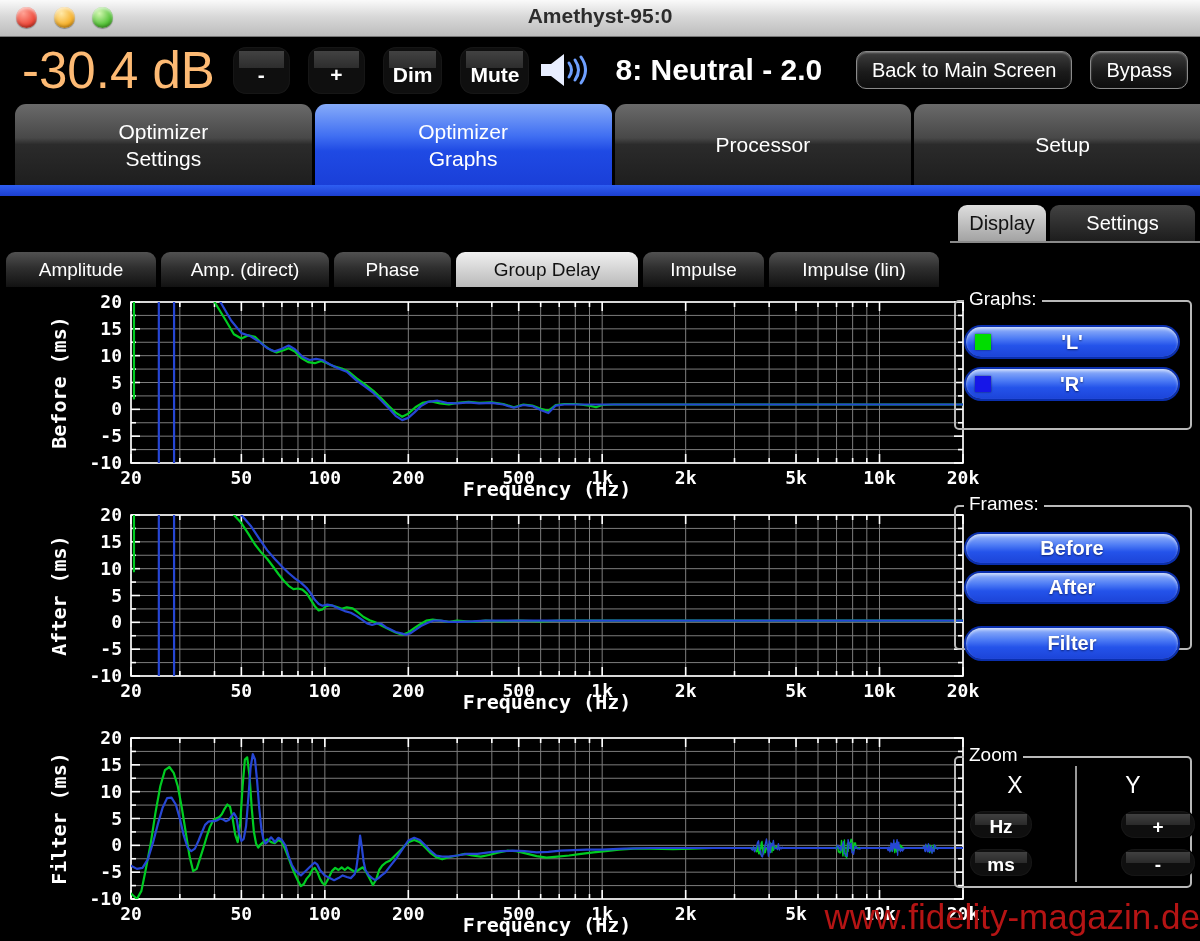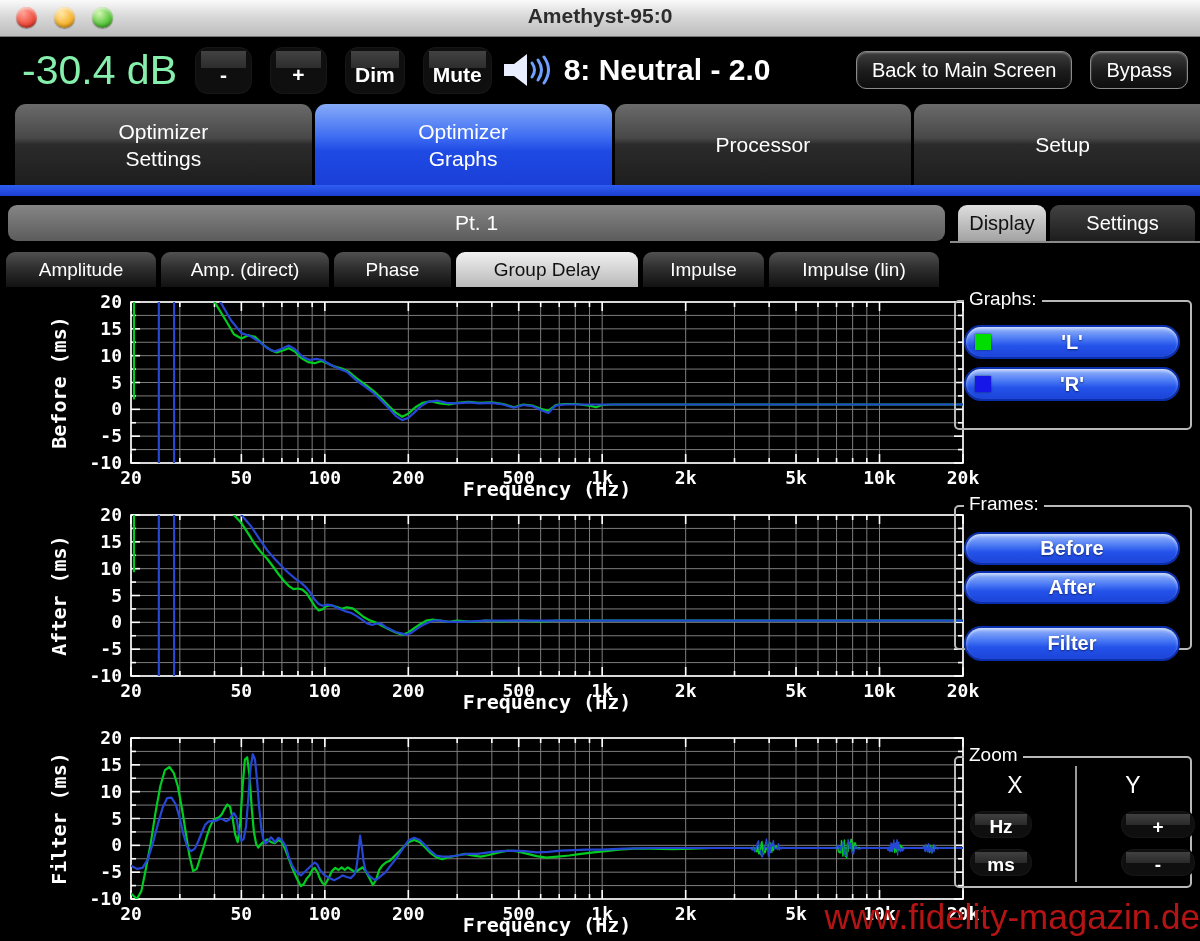--- a/index.html
+++ b/index.html
@@ -13,30 +13,30 @@
   .light{width:21px;height:21px;border-radius:50%;display:inline-block;
          box-shadow:inset 0 2px 3px rgba(255,255,255,.65), inset 0 -2px 3px rgba(0,0,0,.25), 0 1px 1px rgba(0,0,0,.35);}
   .light.red{background:radial-gradient(circle at 35% 30%,#ffa294,#ee4b3c 60%,#b01505);}
   .light.yellow{background:radial-gradient(circle at 35% 30%,#ffe9a8,#f6b22e 60%,#c87d00);}
   .light.green{background:radial-gradient(circle at 35% 30%,#d2f7b0,#57c43b 60%,#2e8b12);}
   .title{position:absolute;left:0;right:0;top:4px;text-align:center;font-size:21px;font-weight:bold;color:#2c2c2c;}
 
   
   .toolbar{position:absolute;left:0;top:37px;width:1200px;height:66px;background:#000;
            display:flex;align-items:center;}
-  .vol{color:#86efac;font-size:41px;margin-left:22px;white-space:nowrap;}
+  .vol{color:#fdba74;font-size:51px;margin-left:22px;white-space:nowrap;}
   .tbtn{position:relative;height:47px;margin-left:18px;border:none;color:#fff;cursor:pointer;
         font-family:inherit;font-size:21px;font-weight:bold;padding:10px 10px 0 10px;
         border-radius:13px;background-color:#0f0f0f;
         background-image:linear-gradient(#424242,#2d2d2d);
         background-size:calc(100% - 12px) 17px;background-position:center 4px;background-repeat:no-repeat;
         box-shadow:0 0 0 1px #000, 0 1px 3px rgba(0,0,0,.9), inset 0 0 2px rgba(255,255,255,.12);}
   .tbtn.sq{width:57px;}
   .speaker{margin-left:10px;width:48px;height:38px;flex:0 0 auto;}
-  .preset{color:#fff;font-size:30px;font-weight:bold;margin-left:14px;white-space:nowrap;}
+  .preset{color:#fff;font-size:30px;font-weight:bold;margin-left:28px;white-space:nowrap;}
   .obtn{height:38px;border:1px solid #8a8a8a;border-radius:10px;color:#fff;cursor:pointer;
         font-family:inherit;font-size:20px;padding:0 15px;
         background:linear-gradient(#3d3d3d,#1b1b1b 55%,#0d0d0d);
         box-shadow:inset 0 1px 2px rgba(255,255,255,.35), 0 1px 3px rgba(0,0,0,.8);}
   .obtn.back{margin-left:auto;}
   .obtn.bypass{margin-left:18px;margin-right:12px;}
 
   
   .tabs{position:absolute;left:0;top:104px;width:1200px;height:81px;display:flex;gap:3px;
         padding:0 2px;box-sizing:border-box;margin-left:13px;}
@@ -136,21 +136,20 @@
     <div class="tab">
       <span>Processor</span>
     </div>
     <div class="tab">
       <span>Setup</span>
     </div>
   </div>
   <div class="tabstrip"></div>
 
   <div class="left">
-    <div class="ptbar">Pt. 1</div>
 
     <div class="subtabs">
       <div class="stab" style="flex:0 0 150px">Amplitude</div>
       <div class="stab" style="flex:0 0 168px">Amp. (direct)</div>
       <div class="stab" style="flex:0 0 117px">Phase</div>
       <div class="stab selected" style="flex:0 0 182px">Group Delay</div>
       <div class="stab" style="flex:0 0 121px">Impulse</div>
       <div class="stab" style="flex:0 0 170px">Impulse (lin)</div>
     </div>
 

